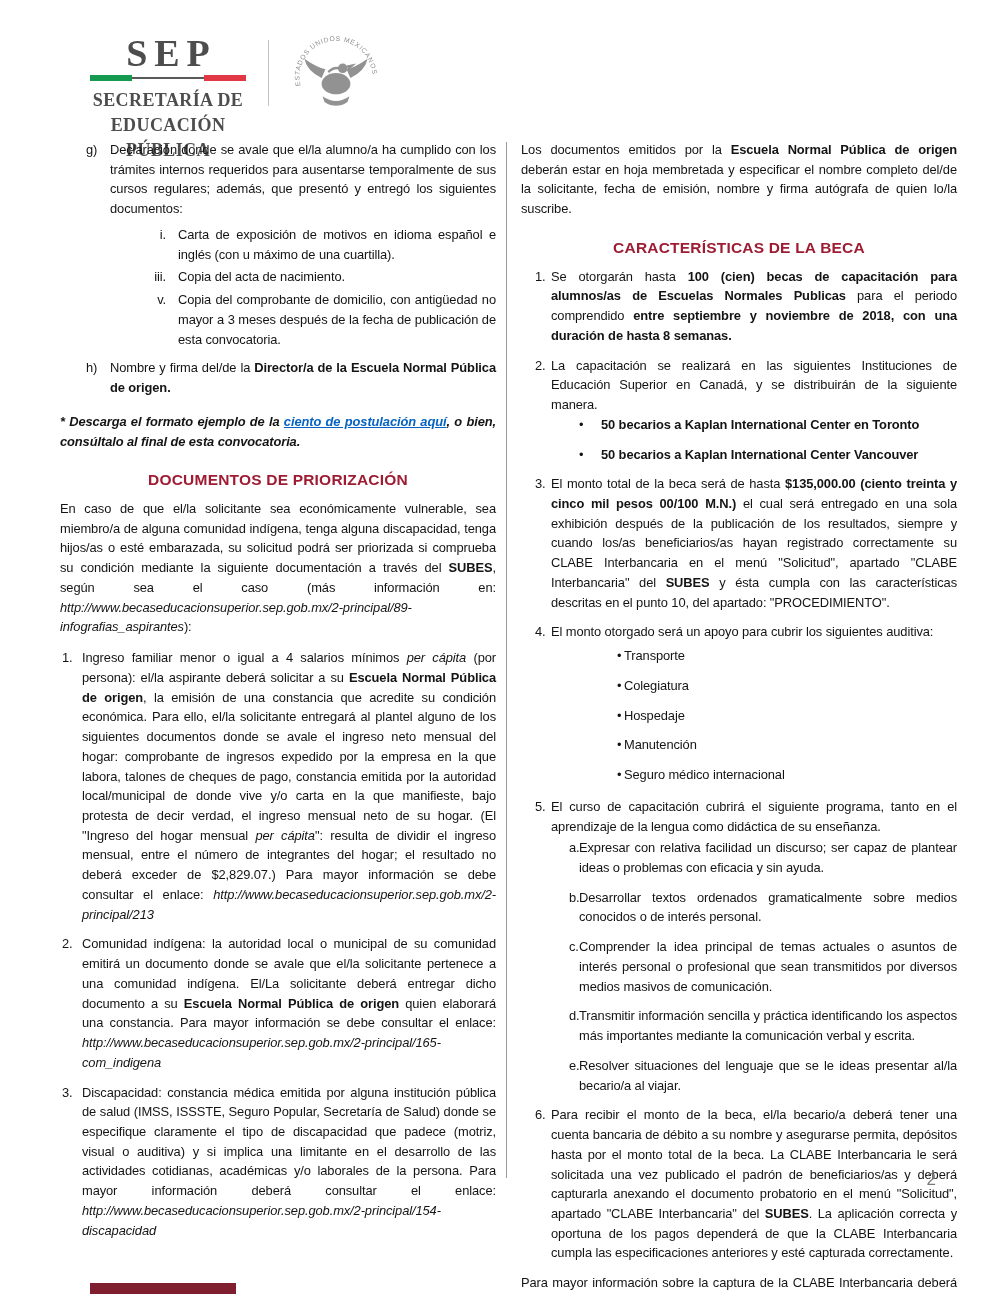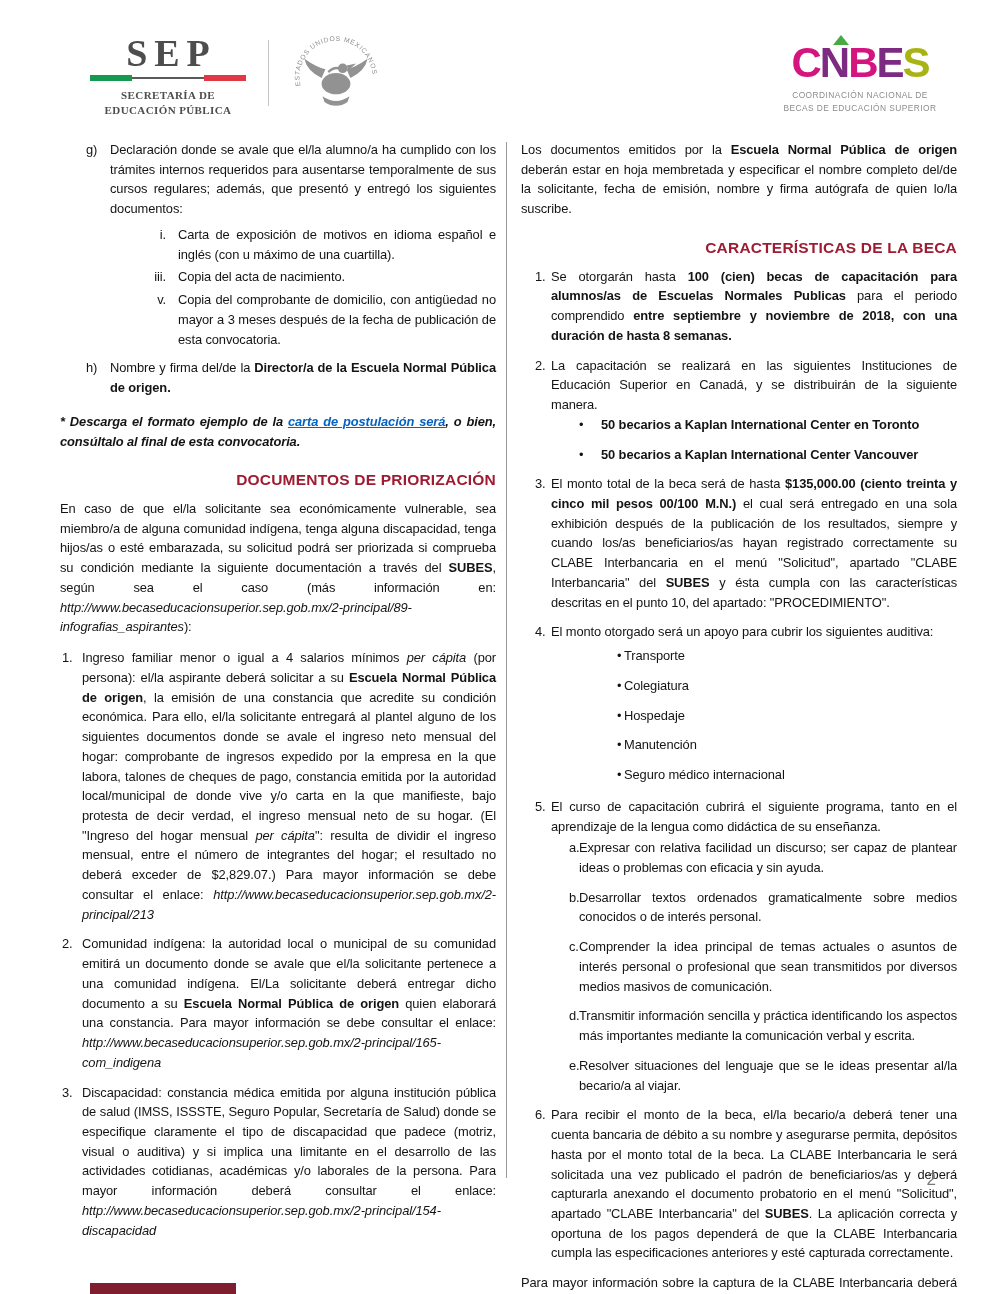--- a/index.html
+++ b/index.html
@@ -2,32 +2,32 @@
 <html><head>
 <meta charset="utf-8">
 <style>
   html,body{margin:0;padding:0;background:#e8e8e8;}
   .page{
     position:relative;width:1000px;height:1294px;background:#ffffff;
     margin:0 auto;overflow:hidden;
     font-family:"Liberation Sans", sans-serif;color:#141414;
   }
   
-  .header{position:absolute;top:28px;left:60px;right:55px;height:95px;}
+  .header{position:absolute;top:28px;left:60px;right:39px;height:95px;}
   .sep-block{position:absolute;left:28px;top:6px;width:160px;text-align:center;}
   .sep-acronym{
     font-family:"Liberation Serif", serif;font-size:38px;line-height:1;
     color:#4d4d4d;letter-spacing:7px;font-weight:600;padding-left:7px;
   }
   .sep-band{position:relative;height:6px;margin:3px 2px 7px;}
   .sep-band .line{position:absolute;left:38px;right:38px;top:2px;height:2px;background:#5a5a5a;}
   .sep-band .green{position:absolute;left:0;top:0;width:42px;height:6px;background:#169a52;}
   .sep-band .red{position:absolute;right:0;top:0;width:42px;height:6px;background:#e23744;}
   .sep-name{
-    font-family:"Liberation Serif", serif;font-weight:bold;font-size:11px;
+    font-family:"Liberation Serif", serif;font-weight:bold;font-size:18px;
     line-height:1.4;color:#4d4d4d;letter-spacing:0.4px;
   }
   .header-divider{position:absolute;left:208px;top:12px;width:1px;height:66px;background:#c4c4c4;}
   .emblem{position:absolute;left:228px;top:0px;}
   .cnbes-block{position:absolute;right:0;top:14px;width:170px;text-align:center;}
   .cnbes-letters{position:relative;font-size:42px;font-weight:bold;line-height:1;letter-spacing:-2px;}
   .cnbes-letters .c0{color:#d4157f;}
   .cnbes-letters .c1{color:#7c2a82;}
   .cnbes-letters .c2{color:#d4157f;}
   .cnbes-letters .c3{color:#7c2a82;}
@@ -45,21 +45,21 @@
   }
   .col-left{left:60px;}
   .col-right{left:521px;}
   .col-divider{position:absolute;left:506px;top:142px;width:1px;height:1036px;background:#9a9a9a;}
   p.para{margin:0 0 11px;}
   .b{font-weight:bold;}
   .i{font-style:italic;}
   .link{color:#0563c1;text-decoration:underline;}
   h2.sect{
     color:#9e1b32;font-size:15.5px;font-weight:bold;letter-spacing:0.2px;
-    margin:17px 0 7px;text-align:right;
+    margin:17px 0 7px;text-align:center;
   }
   .li-row{display:flex;margin:0 0 3px;}
   .li-row .marker{flex:none;}
   .li-row .li-text{flex:1;text-align:justify;}
   .block{margin-bottom:9px;}
   .block-gh{padding-left:26px;}
   .block-gh .marker{width:24px;}
   .block-roman{padding-left:50px;margin:6px 0 9px;}
   .block-roman .marker{width:30px;text-align:right;padding-right:12px;box-sizing:content-box;}
   .block-numL .li-row{margin-bottom:10px;}
@@ -112,29 +112,20 @@
           <path d="M35,52 Q20,45 17,32 Q30,41 39,43 Z"></path>
           <path d="M65,52 Q80,45 83,32 Q70,41 61,43 Z"></path>
           <circle cx="57" cy="42" r="5"></circle>
           <path d="M61,39 L71,37 L63,44 Z"></path>
           <path d="M36,71 Q50,81 64,71 L62,77 Q50,85 38,77 Z"></path>
         </g>
         <path d="M42,46 Q50,38 59,45" stroke="#929292" fill="none" stroke-width="2.4"></path>
       </svg>
     </div>
 
-    <div class="cnbes-block">
-      <div class="cnbes-letters">
-        <span class="cnbes-cap"></span><span class="c0">C</span><span class="c1">N</span><span class="c2">B</span><span class="c3">E</span><span class="c4">S</span>
-      </div>
-      <div class="cnbes-tagline">
-        <div>COORDINACIÓN NACIONAL DE</div>
-        <div>BECAS DE EDUCACIÓN SUPERIOR</div>
-      </div>
-    </div>
   </div>
 
   <div class="col-divider"></div>
 
   <div class="col col-left">
 
     <div class="block block-gh">
       <div class="li-row">
         <span class="marker">g)</span>
         <div class="li-text"><span>Declaración donde se avale que el/la alumno/a ha cumplido con los trámites internos requeridos para ausentarse temporalmente de sus cursos regulares; además, que presentó y entregó los siguientes documentos:</span></div>
@@ -154,21 +145,21 @@
           <div class="li-text"><span>Copia del comprobante de domicilio, con antigüedad no mayor a 3 meses después de la fecha de publicación de esta convocatoria.</span></div>
         </div>
       </div>
 
       <div class="li-row">
         <span class="marker">h)</span>
         <div class="li-text"><span>Nombre y firma del/de la </span><span class="b">Director/a de la Escuela Normal Pública de origen</span><span class="b">.</span></div>
       </div>
     </div>
 
-    <p class="para" style="margin-top:14px;"><span class="b i">* Descarga el formato ejemplo de la </span><span class="b i link">carta de  postulación será</span><span class="b i">, o bien, consúltalo al final de esta convocatoria.</span></p>
+    <p class="para" style="margin-top:14px;"><span class="b i">* Descarga el formato ejemplo de la </span><span class="b i link">ciento de  postulación aquí</span><span class="b i">, o bien, consúltalo al final de esta convocatoria.</span></p>
 
     <h2 class="sect">DOCUMENTOS DE PRIORIZACIÓN</h2>
 
     <p class="para"><span>En caso de que el/la solicitante sea económicamente vulnerable, sea miembro/a de alguna comunidad indígena, tenga alguna discapacidad, tenga hijos/as o esté embarazada, su solicitud podrá ser priorizada si comprueba su condición mediante la siguiente documentación a través del </span><span class="b">SUBES</span><span>, según sea el caso (más información en: </span><span class="i">http://www.becaseducacionsuperior.sep.gob.mx/2-principal/89-infografias_aspirantes</span><span>):</span></p>
 
     <div class="block block-numL">
       <div class="li-row">
         <span class="marker">1.</span>
         <div class="li-text"><span>Ingreso familiar menor o igual a 4 salarios mínimos </span><span class="i">per cápita</span><span> (por persona): el/la aspirante deberá solicitar a su </span><span class="b">Escuela Normal Pública de origen</span><span>, la emisión de una constancia que acredite su condición económica. Para ello, el/la solicitante entregará al plantel alguno de los siguientes documentos donde se avale el ingreso neto mensual del hogar: comprobante de ingresos expedido por la empresa en la que labora, talones de cheques de pago, constancia emitida por la autoridad local/municipal de donde vive y/o carta en la que manifieste, bajo protesta de decir verdad, el ingreso mensual neto de su hogar. (El "Ingreso del hogar mensual </span><span class="i">per cápita</span><span>": resulta de dividir el ingreso mensual, entre el número de integrantes del hogar; el resultado no deberá exceder de $2,829.07.) Para mayor información se debe consultar el enlace: </span><span class="i">http://www.becaseducacionsuperior.sep.gob.mx/2-principal/213</span></div>
       </div>

